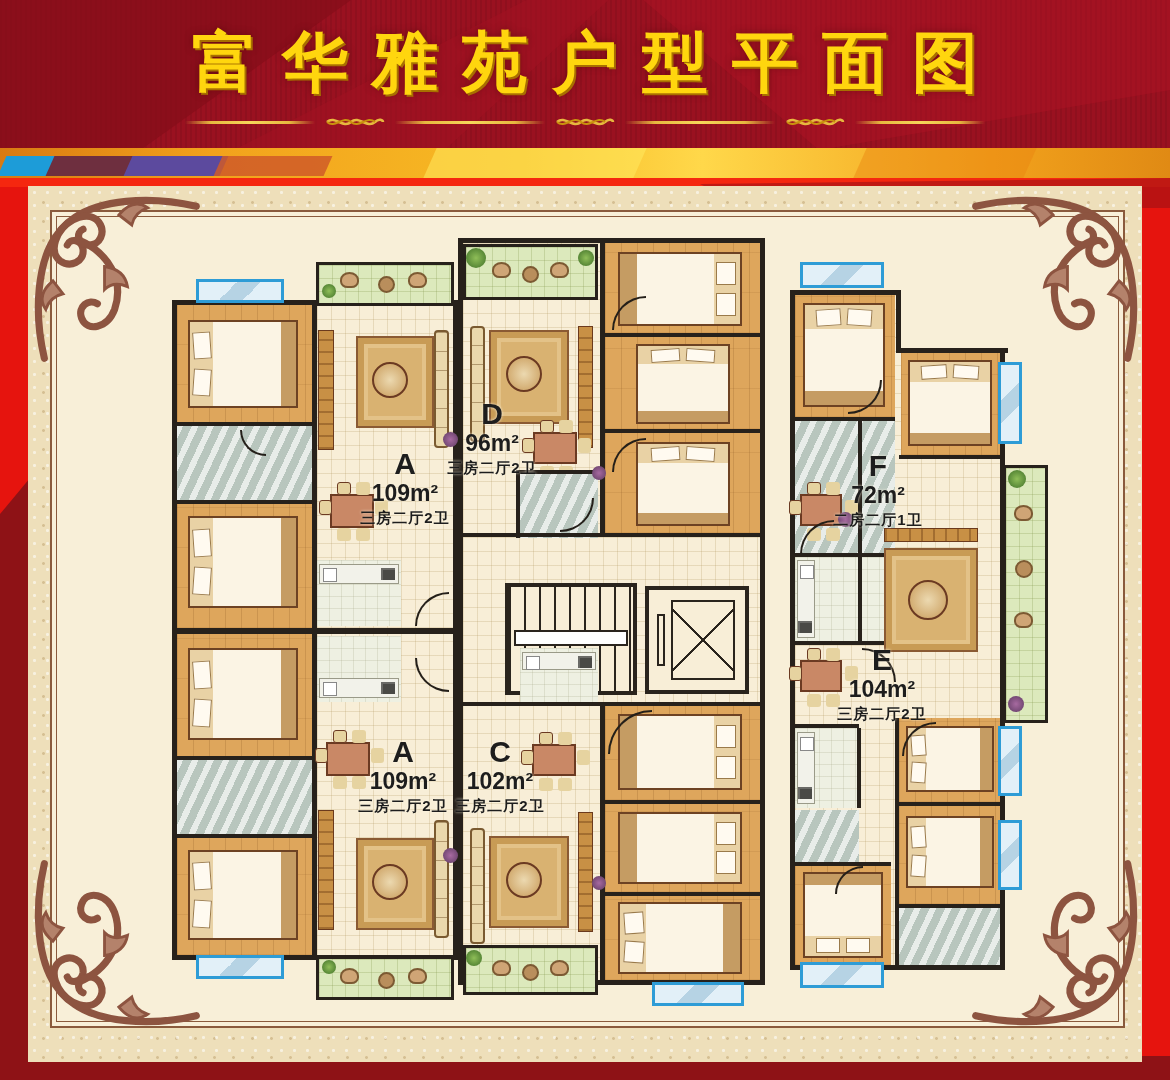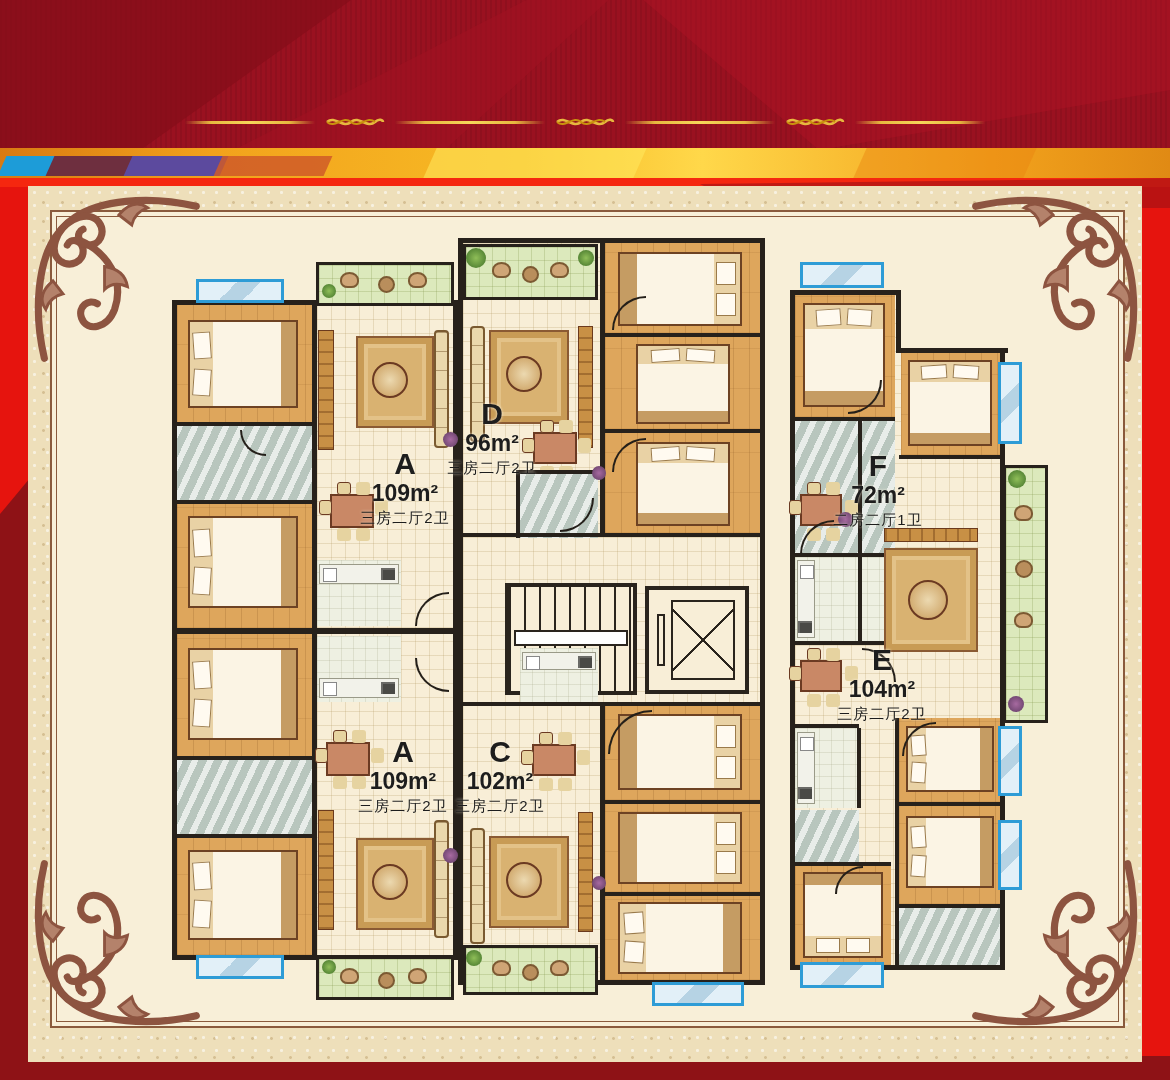--- a/index.html
+++ b/index.html
@@ -118,39 +118,40 @@
   .elev .btn{left:8px;top:24px;width:8px;height:52px;border:2px solid #2a241d;background:#f8eed7;}
   .door{width:34px;height:34px;border-top:2px solid #241f19;border-left:2px solid #241f19;border-radius:100% 0 0 0;}
   .door.r90{transform:rotate(90deg);}
   .door.r180{transform:rotate(180deg);}
   .door.r270{transform:rotate(270deg);}
 
   
   .ulabel{text-align:center;color:#1d1d1d;z-index:50;text-shadow:0 0 3px rgba(255,248,230,.9);}
   .ul-id{position:static;display:block;font-size:30px;font-weight:bold;line-height:1.05;}
   .ul-area{position:static;display:block;font-size:23px;font-weight:bold;line-height:1.2;}
-  .ul-spec{position:static;display:block;font-size:15px;font-weight:normal;line-height:1.4;letter-spacing:1px;}
+  .ul-spec{position:static;display:block;font-size:15px;font-weight:bold;line-height:1.4;letter-spacing:1px;}
 </style>
 </head>
 <body>
 
 <div class="stage">
 
   <div class="body-red">
     <div class="ms4"></div>
     <div class="ms3"></div>
     <div class="ms2"></div>
     <div class="ms1"></div>
   </div>
 
   <div class="banner">
     <div class="tex"></div>
     <div class="bs1"></div>
     <div class="bs2"></div>
     <div class="bs3"></div>
+    <div class="title">富华雅苑户型平面图</div>
     <div class="divider">
       <div class="dline" style="width:130px"></div>
       <svg width="60" height="16" viewBox="0 0 60 16">
           <path d="M2 8 C10 1 18 15 26 8 C34 1 42 15 50 8 C54 4 58 6 58 8" stroke="#e7b93f" stroke-width="2.5" fill="none"></path>
           <path d="M2 8 C10 15 18 1 26 8 C34 15 42 1 50 8" stroke="#c9920e" stroke-width="2" fill="none"></path>
         </svg>
       <div class="dline" style="width:150px"></div>
       <svg width="60" height="16" viewBox="0 0 60 16">
           <path d="M2 8 C10 1 18 15 26 8 C34 1 42 15 50 8 C54 4 58 6 58 8" stroke="#e7b93f" stroke-width="2.5" fill="none"></path>
           <path d="M2 8 C10 15 18 1 26 8 C34 15 42 1 50 8" stroke="#c9920e" stroke-width="2" fill="none"></path>

